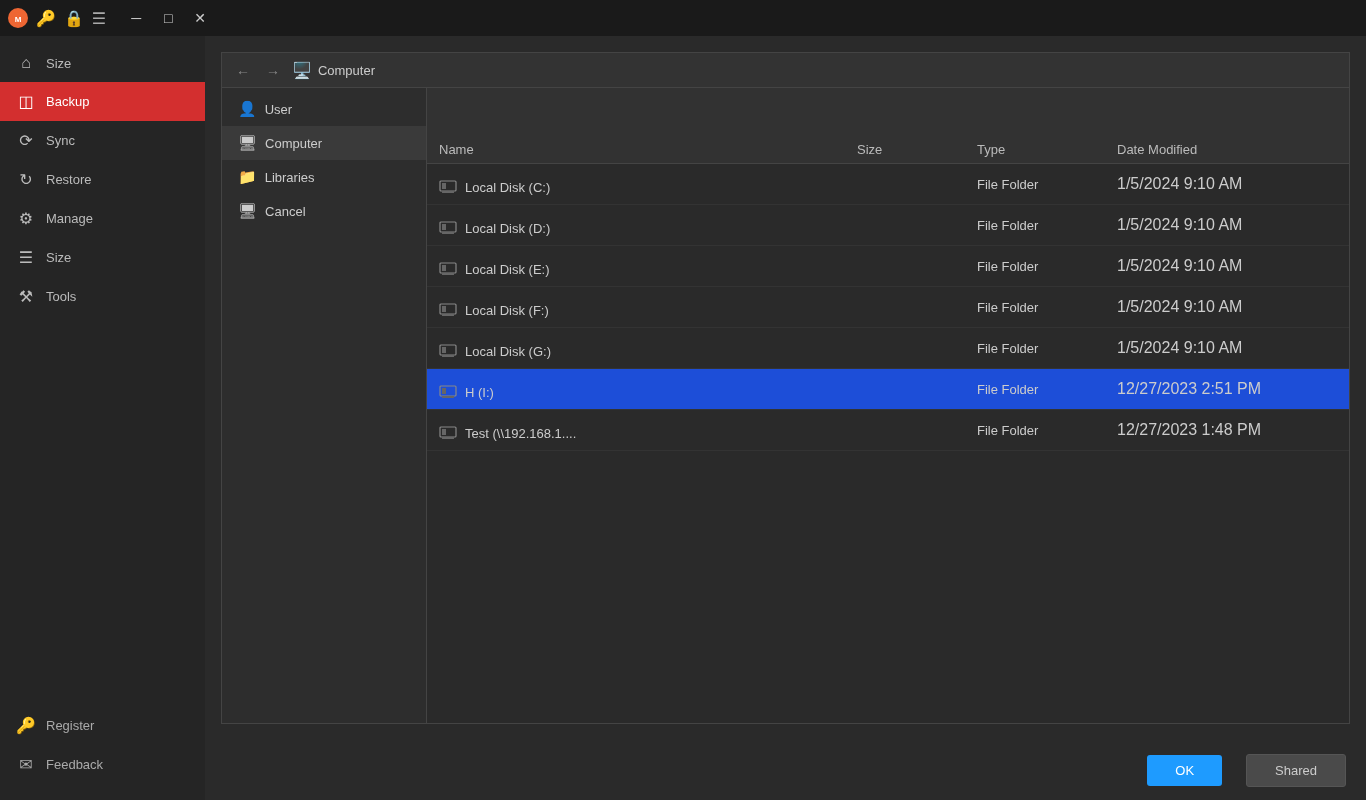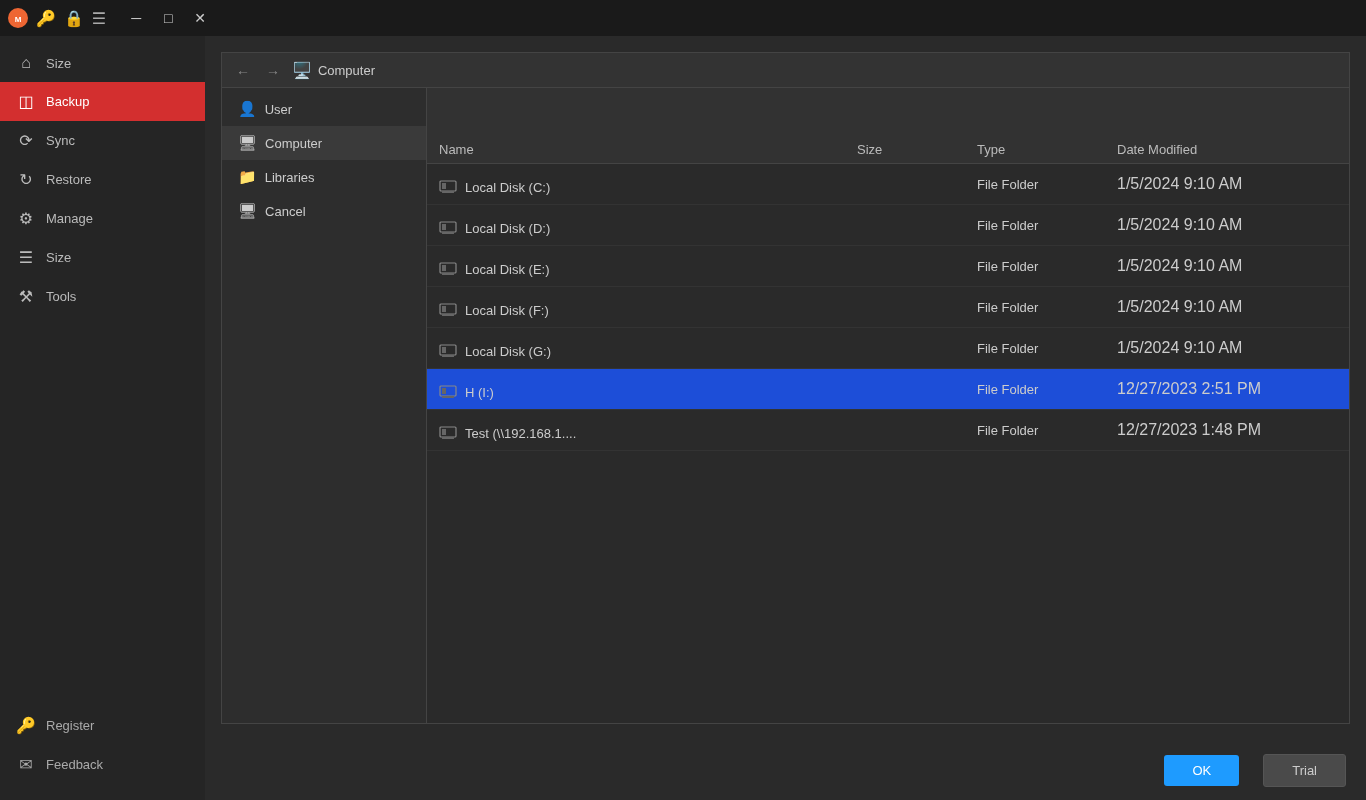--- a/index.html
+++ b/index.html
@@ -468,17 +468,17 @@
                 <div class="file-date">12/27/2023 1:48 PM</div>
               </div>
             </div>
 
         </div>
       </div>
     </div>
 
     <div id="bottom-area">
       <button class="btn btn-ok">OK</button>
-      <button class="btn btn-cancel">Trial</button>
+      <button class="btn btn-cancel">Shared</button>
     </div>
 
   </div>
 </div>
 
 </body></html>

